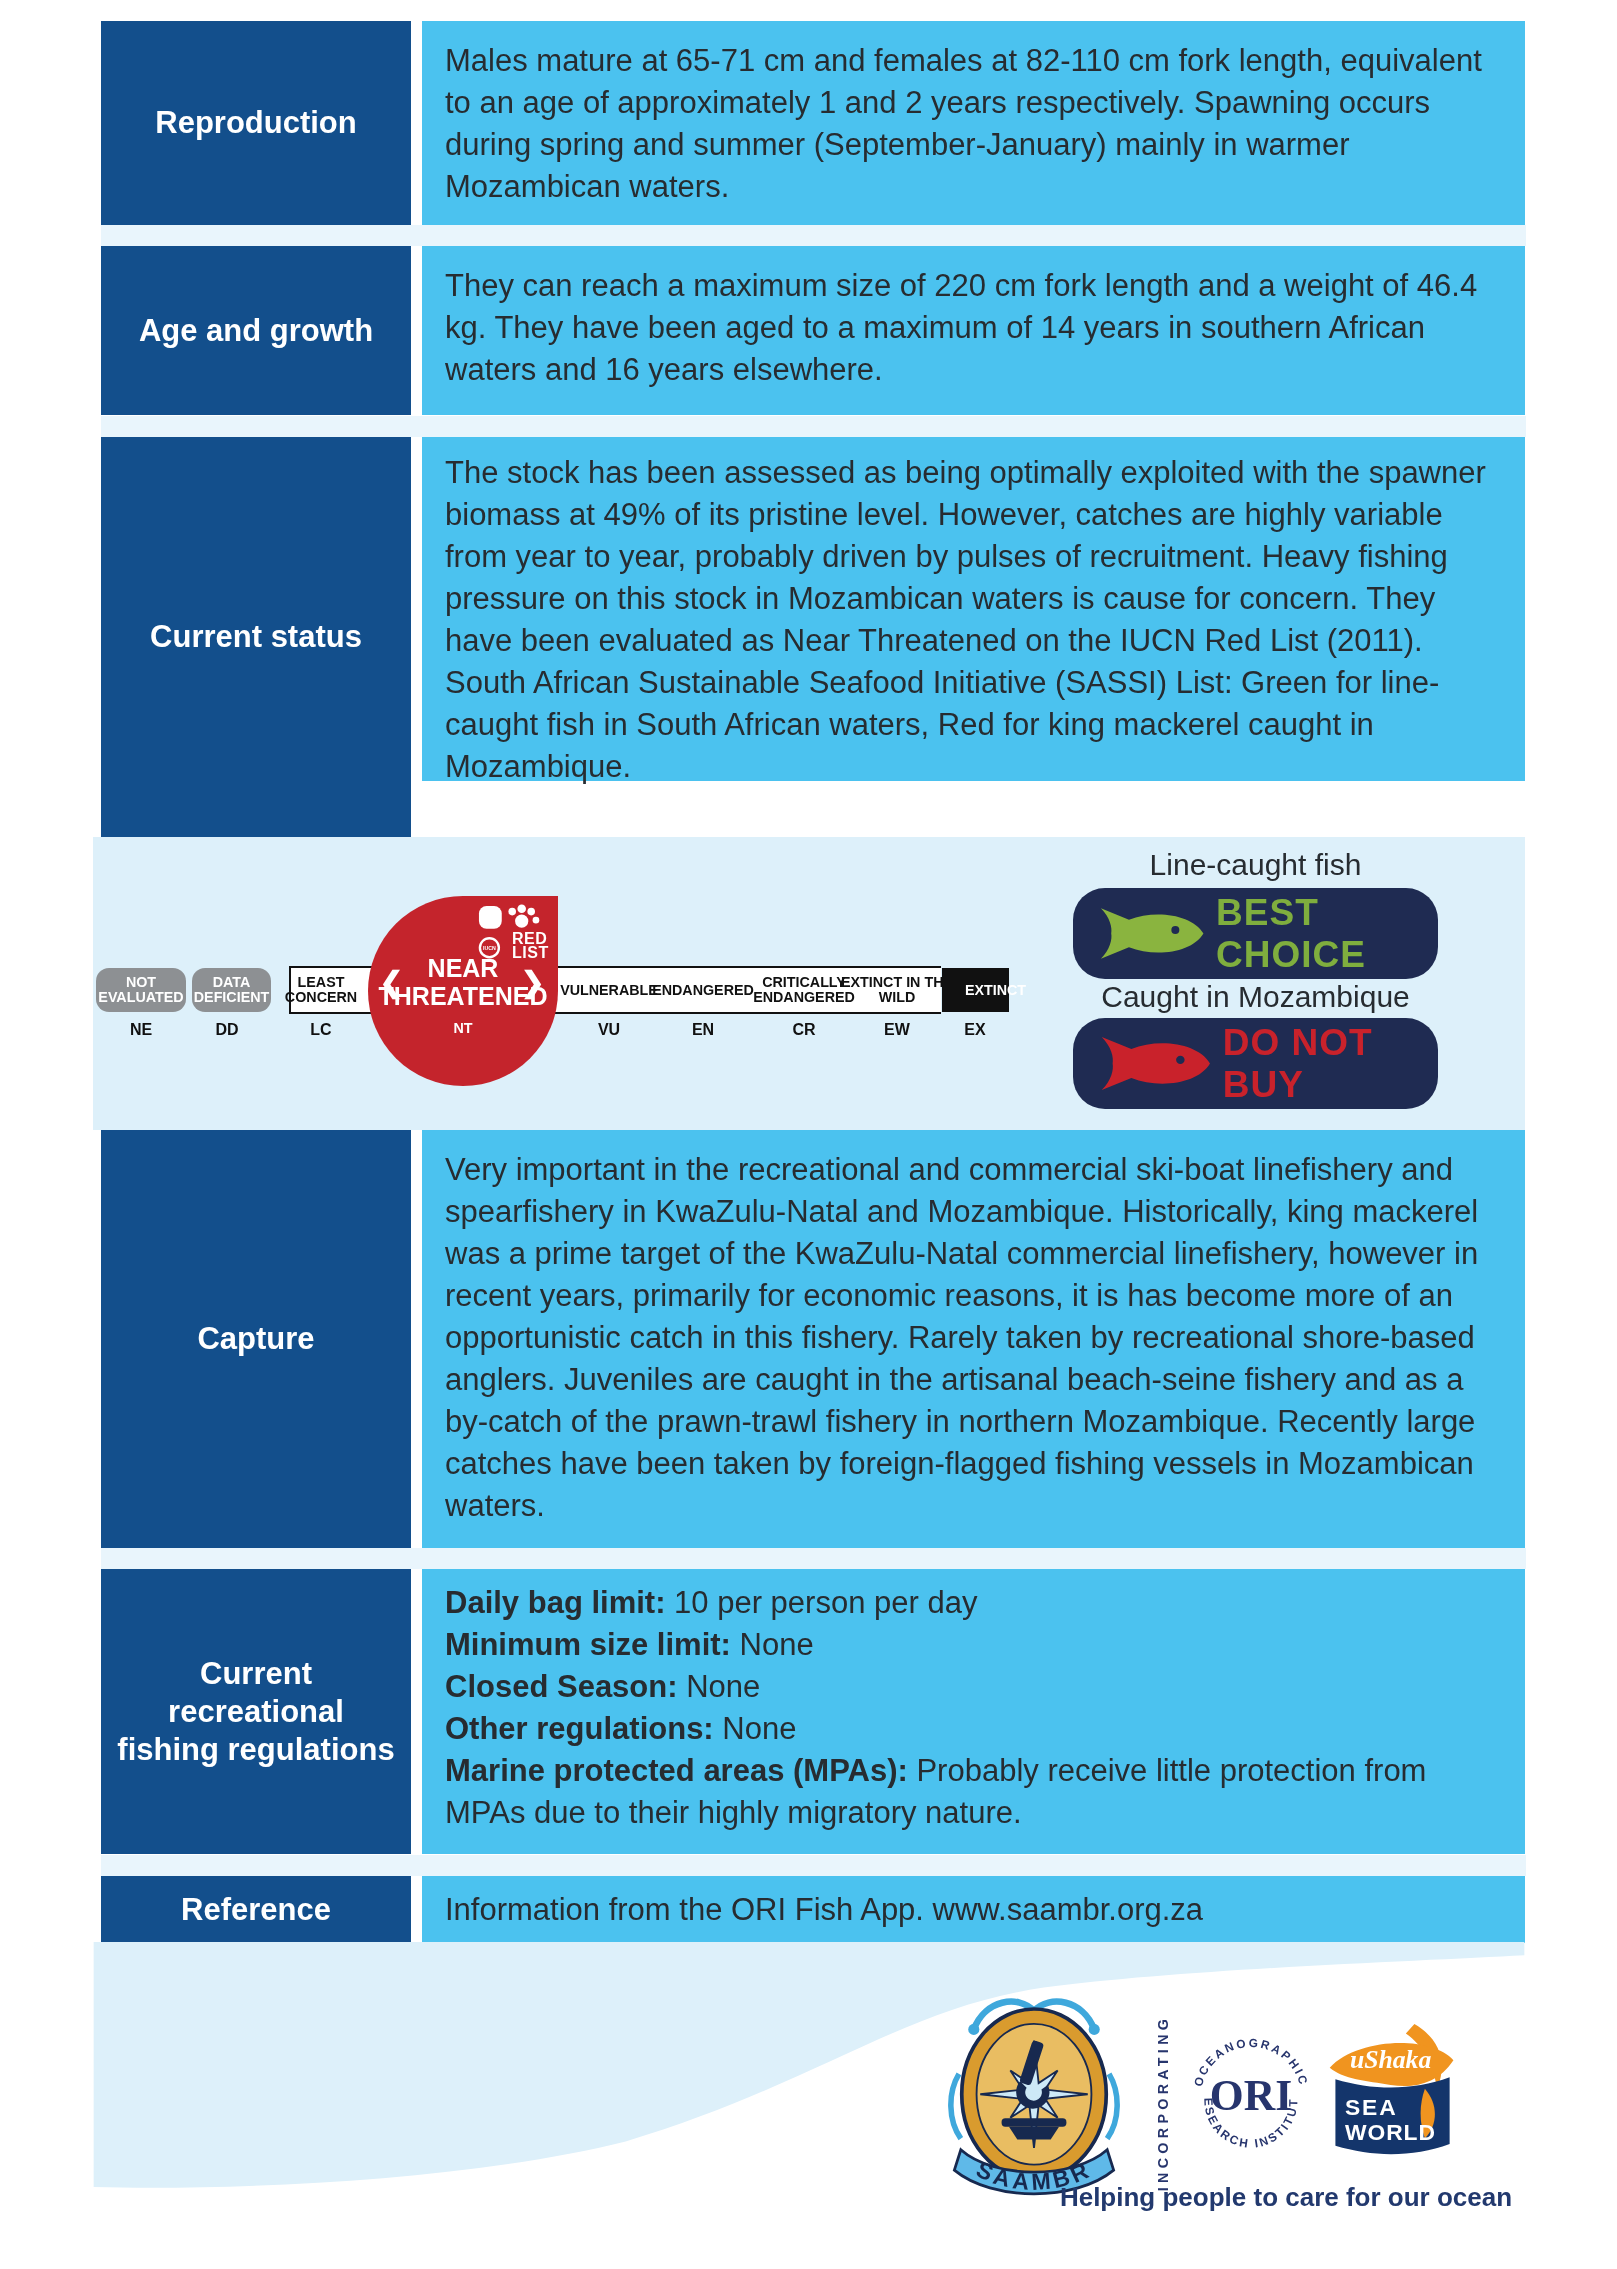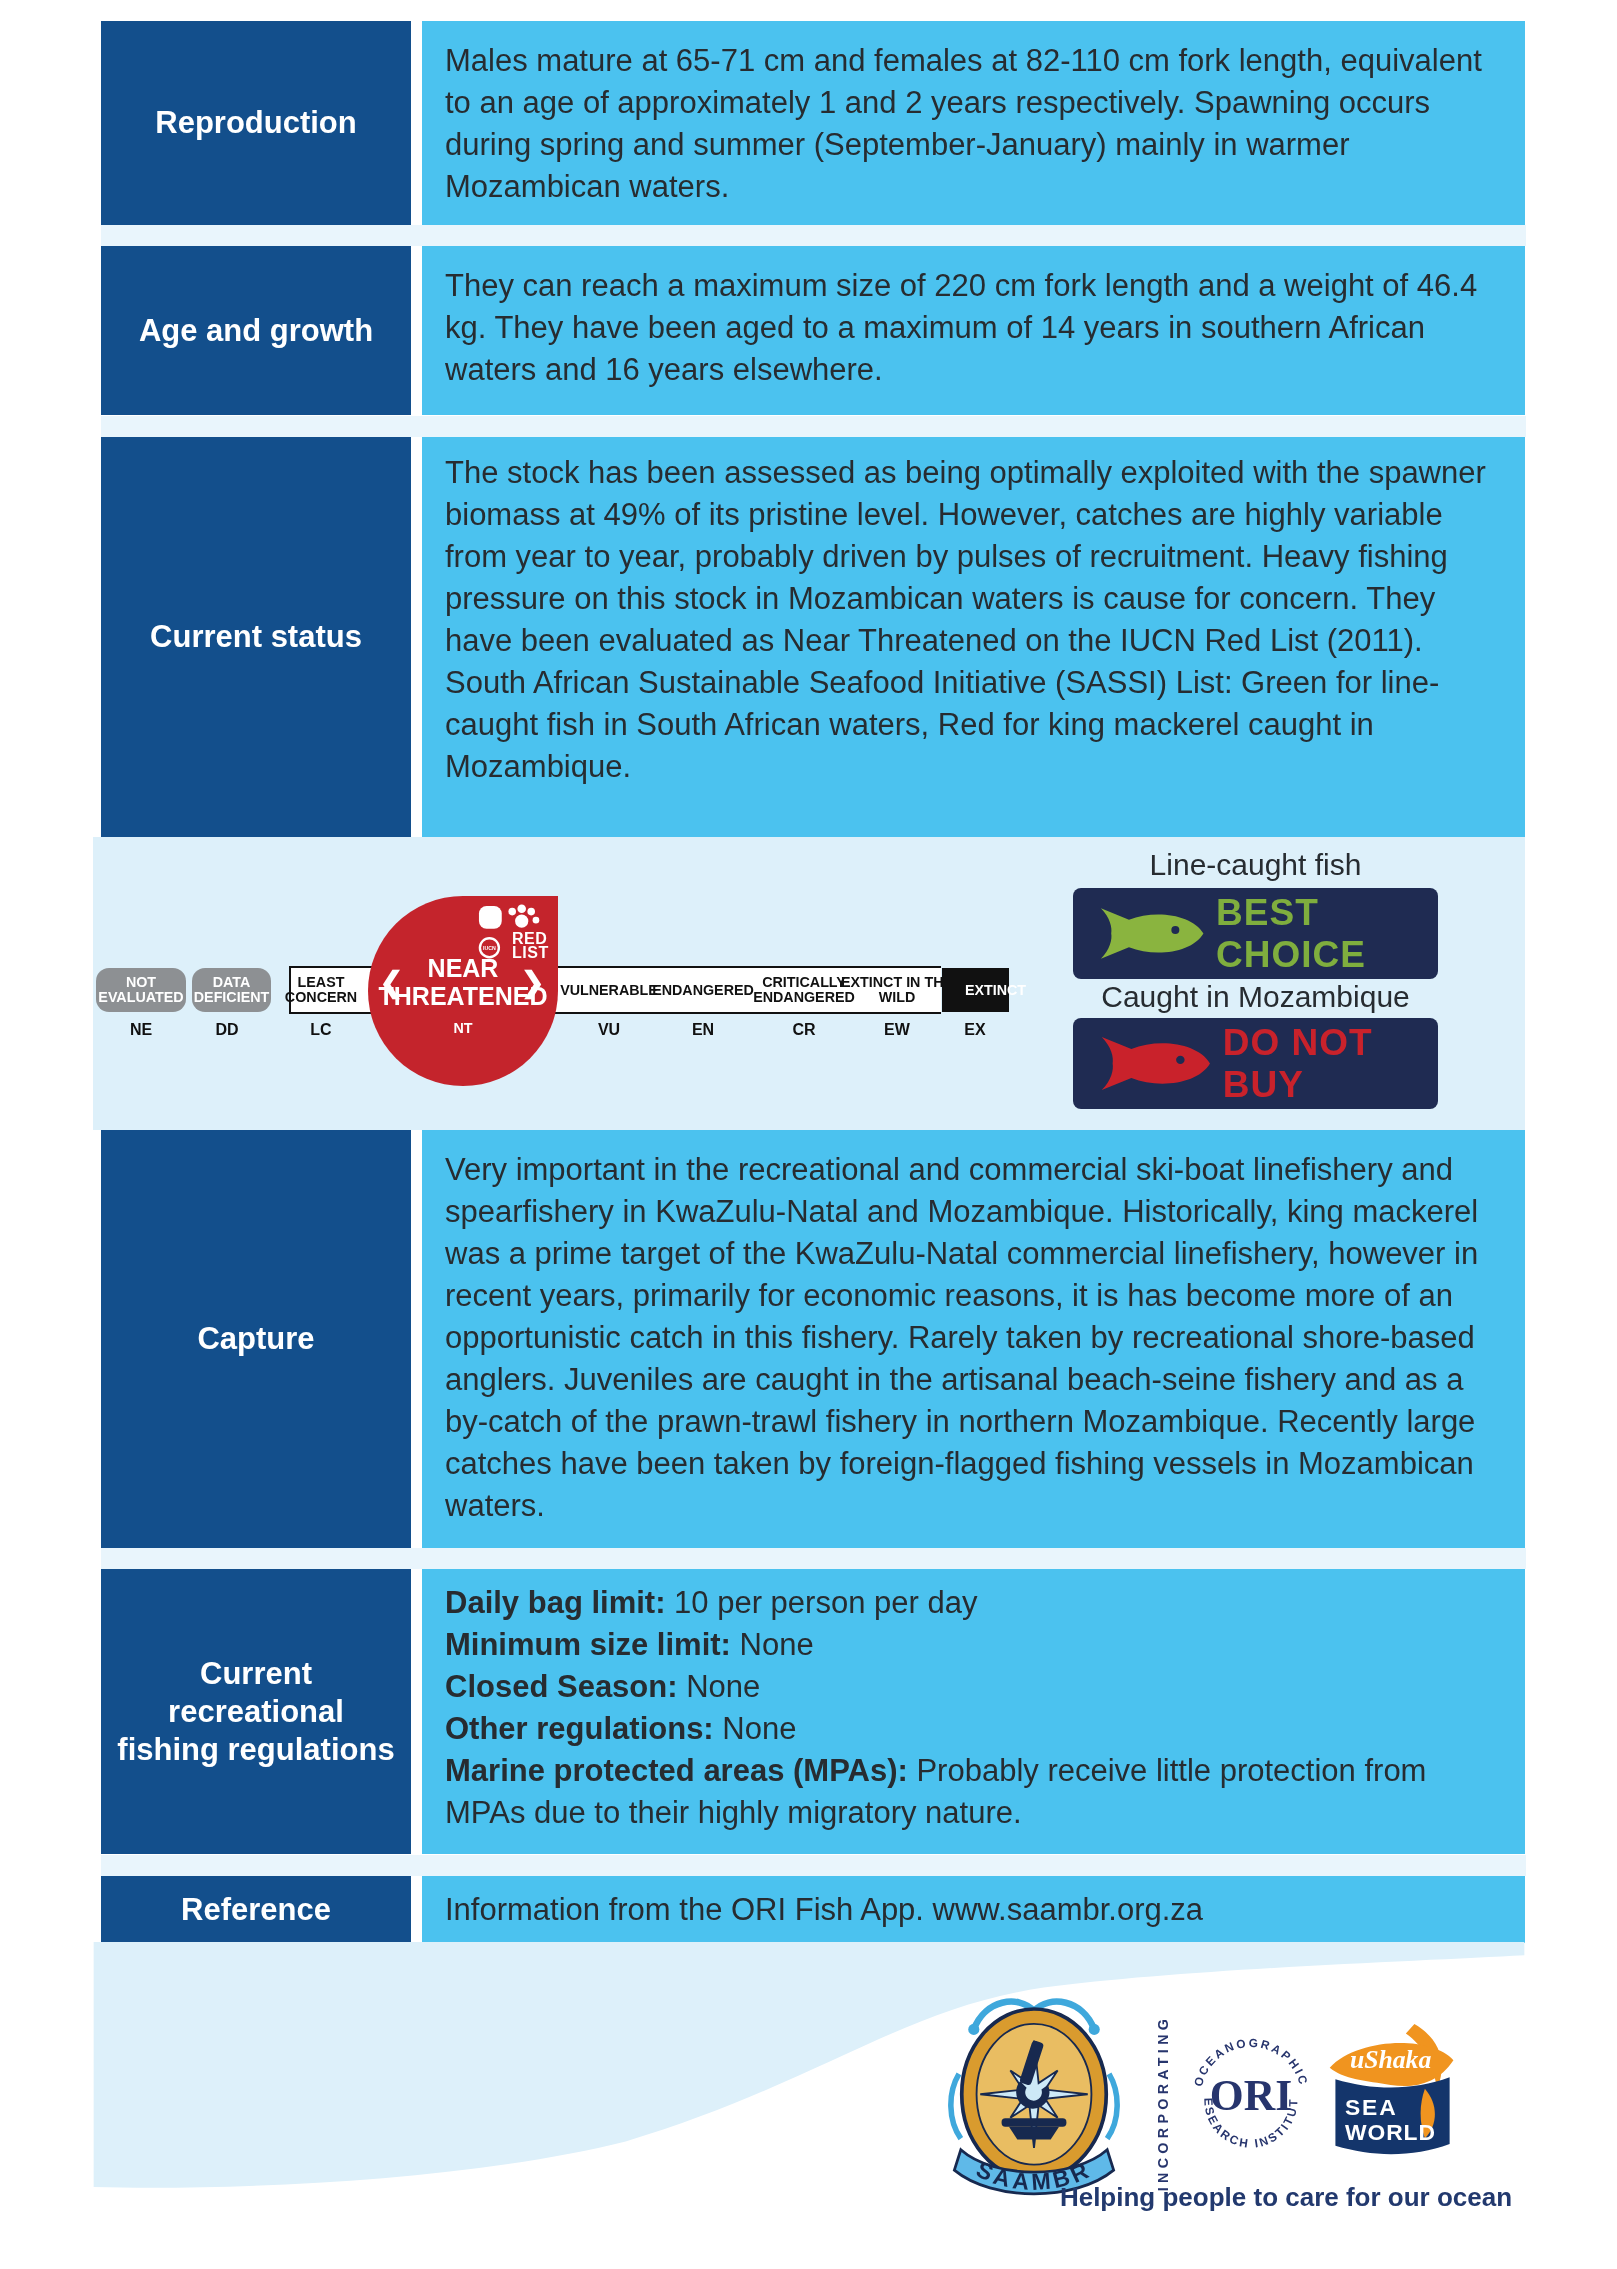--- a/index.html
+++ b/index.html
@@ -28,21 +28,21 @@
   .nt-circle{position:absolute;left:368px;top:896px;width:190px;height:190px;background:#c4242c;
              border-radius:50% 0 50% 50%;z-index:3;color:#fff;}
   .nt-name{position:absolute;top:59px;left:0;width:100%;text-align:center;font-weight:bold;
            font-size:25px;line-height:27.6px;}
   .nt-code{position:absolute;top:124px;left:0;width:100%;text-align:center;font-weight:bold;font-size:14.3px;}
   .chev{position:absolute;top:70px;font-size:28.5px;font-weight:bold;}
   .redlist{position:absolute;left:110px;top:7.6px;width:76px;height:57px;}
   .redlist .word{position:absolute;left:34px;font-size:16px;font-weight:bold;letter-spacing:0.5px;line-height:13.3px;}
   
   .badge-caption{position:absolute;left:1073px;width:365px;text-align:center;font-size:30px;color:#272c31;}
-  .sassi-badge{position:absolute;left:1073px;width:365px;height:91px;background:#1f2b52;border-radius:8px;
+  .sassi-badge{position:absolute;left:1073px;width:365px;height:91px;background:#1f2b52;border-radius:32px;
                display:flex;align-items:center;z-index:3;}
   .sassi-badge svg{margin-left:13.3px;}
   .sassi-text{font-weight:bold;font-size:37px;letter-spacing:1px;margin-left:9.5px;}
   
   .incorporating{position:absolute;left:1020px;top:2095px;width:285px;text-align:center;
                  transform:rotate(-90deg);font-size:14.3px;font-weight:600;letter-spacing:4.3px;color:#27356d;}
   .tagline{position:absolute;left:1048px;top:2182px;width:476px;text-align:center;
            font-size:26px;font-weight:600;color:#22396e;}
   .abs{position:absolute;}
 </style>
@@ -66,21 +66,21 @@
   <div class="label-box" style="top:246px;height:169px">
     <span>Age and growth</span>
   </div>
   <div class="content-box" style="top:246px;height:169px">
     <p>They can reach a maximum size of 220 cm fork length and a weight of 46.4 kg. They have been aged to a maximum of 14 years in southern African waters and 16 years elsewhere.</p>
   </div>
 
   <div class="label-box" style="top:437px;height:400px">
     <span>Current status</span>
   </div>
-  <div class="content-box" style="top:437px;height:400px;padding-top:15px">
+  <div class="content-box" style="top:437px;height:344px;padding-top:15px">
     <p>The stock has been assessed as being optimally exploited with the spawner biomass at 49% of its pristine level. However, catches are highly variable from year to year, probably driven by pulses of recruitment. Heavy fishing pressure on this stock in Mozambican waters is cause for concern. They have been evaluated as Near Threatened on the IUCN Red List (2011).</p>
     <p>South African Sustainable Seafood Initiative (SASSI) List: Green for line-caught fish in South African waters, Red for king mackerel caught in Mozambique.</p>
   </div>
 
   <div class="band"></div>
 
   <div class="iucn-box iucn-grey" style="left:96px;width:90px">
     <span>NOT EVALUATED</span>
   </div>
   <div class="iucn-box iucn-grey" style="left:192px;width:79px">

